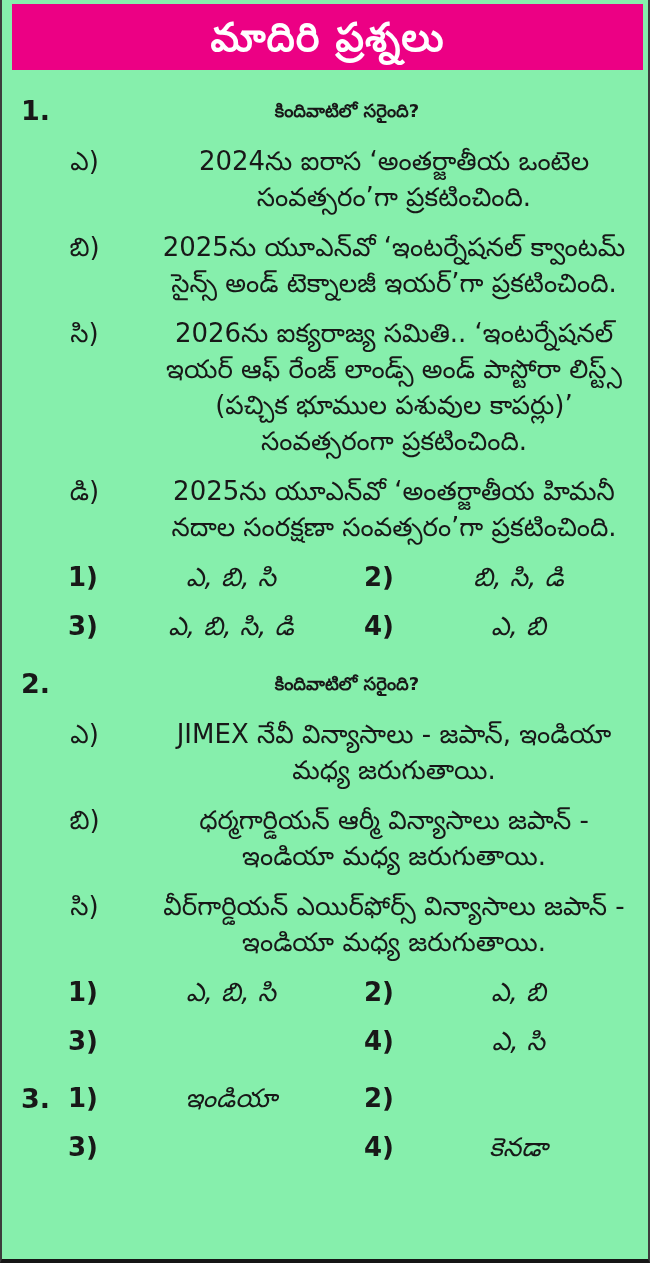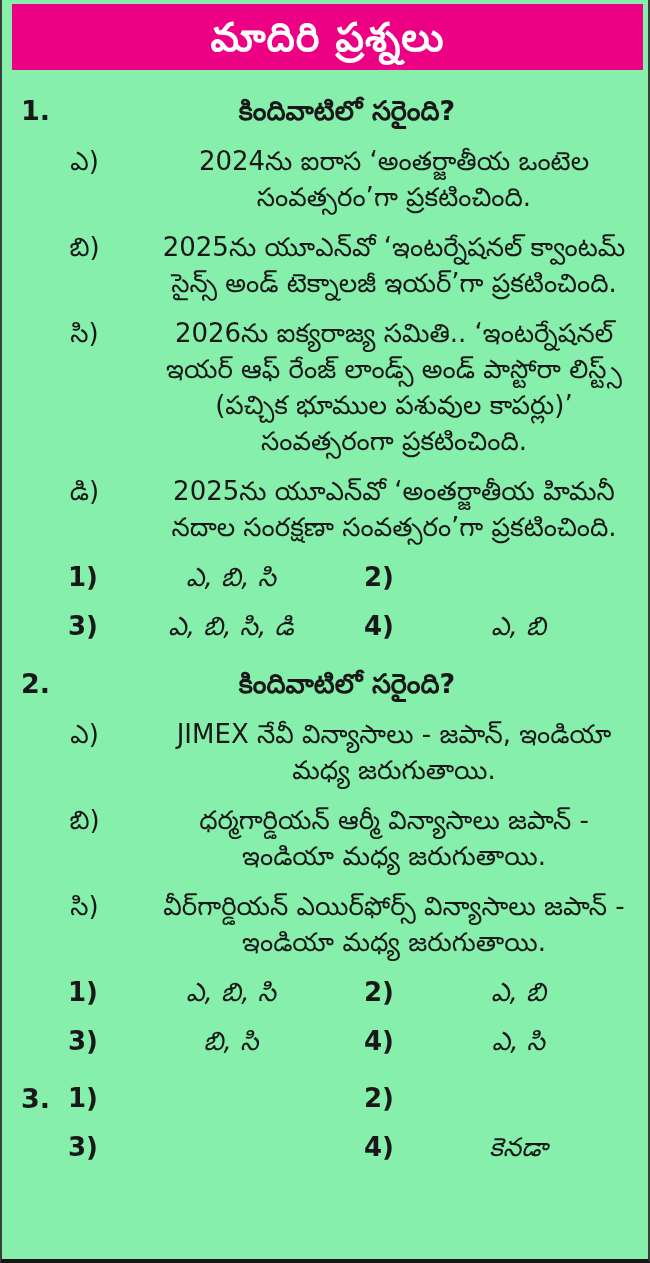--- a/index.html
+++ b/index.html
@@ -46,21 +46,21 @@
   .qnum {
     width: 41px;
     flex-shrink: 0;
     font-weight: bold;
     font-size: 27px;
     line-height: 37px;
   }
   .qbody { flex: 1; min-width: 0; }
   .qtext {
     font-weight: bold;
-    font-size: 27px;
+    font-size: 18px;
     line-height: 37px;
     white-space: pre-line;
     margin-bottom: 14px;
   }
   .option {
     display: flex;
     margin: 0 0 14px 7px;
     font-size: 26px;
     line-height: 36px;
   }
@@ -128,20 +128,21 @@
 నదాల సంరక్షణా సంవత్సరం’గా ప్రకటించింది.</span>
         </div>
 
         <div class="choices">
           <div class="choice">
             <span class="cnum">1)</span>
             <span class="ctext">ఎ, బి, సి</span>
           </div>
           <div class="choice">
             <span class="cnum">2)</span>
+            <span class="ctext">బి, సి, డి</span>
           </div>
           <div class="choice">
             <span class="cnum">3)</span>
             <span class="ctext">ఎ, బి, సి, డి</span>
           </div>
           <div class="choice">
             <span class="cnum">4)</span>
             <span class="ctext">ఎ, బి</span>
           </div>
         </div>
@@ -173,37 +174,37 @@
           <div class="choice">
             <span class="cnum">1)</span>
             <span class="ctext">ఎ, బి, సి</span>
           </div>
           <div class="choice">
             <span class="cnum">2)</span>
             <span class="ctext">ఎ, బి</span>
           </div>
           <div class="choice">
             <span class="cnum">3)</span>
-            <span class="ctext">బి, సి</span>
           </div>
           <div class="choice">
             <span class="cnum">4)</span>
             <span class="ctext">ఎ, సి</span>
           </div>
         </div>
       </div>
     </div>
 
     <div class="question">
       <div class="qnum">3.</div>
       <div class="qbody">
 
         <div class="choices">
           <div class="choice">
             <span class="cnum">1)</span>
+            <span class="ctext">ఇండియా</span>
           </div>
           <div class="choice">
             <span class="cnum">2)</span>
           </div>
           <div class="choice">
             <span class="cnum">3)</span>
           </div>
           <div class="choice">
             <span class="cnum">4)</span>
             <span class="ctext">కెనడా</span>

